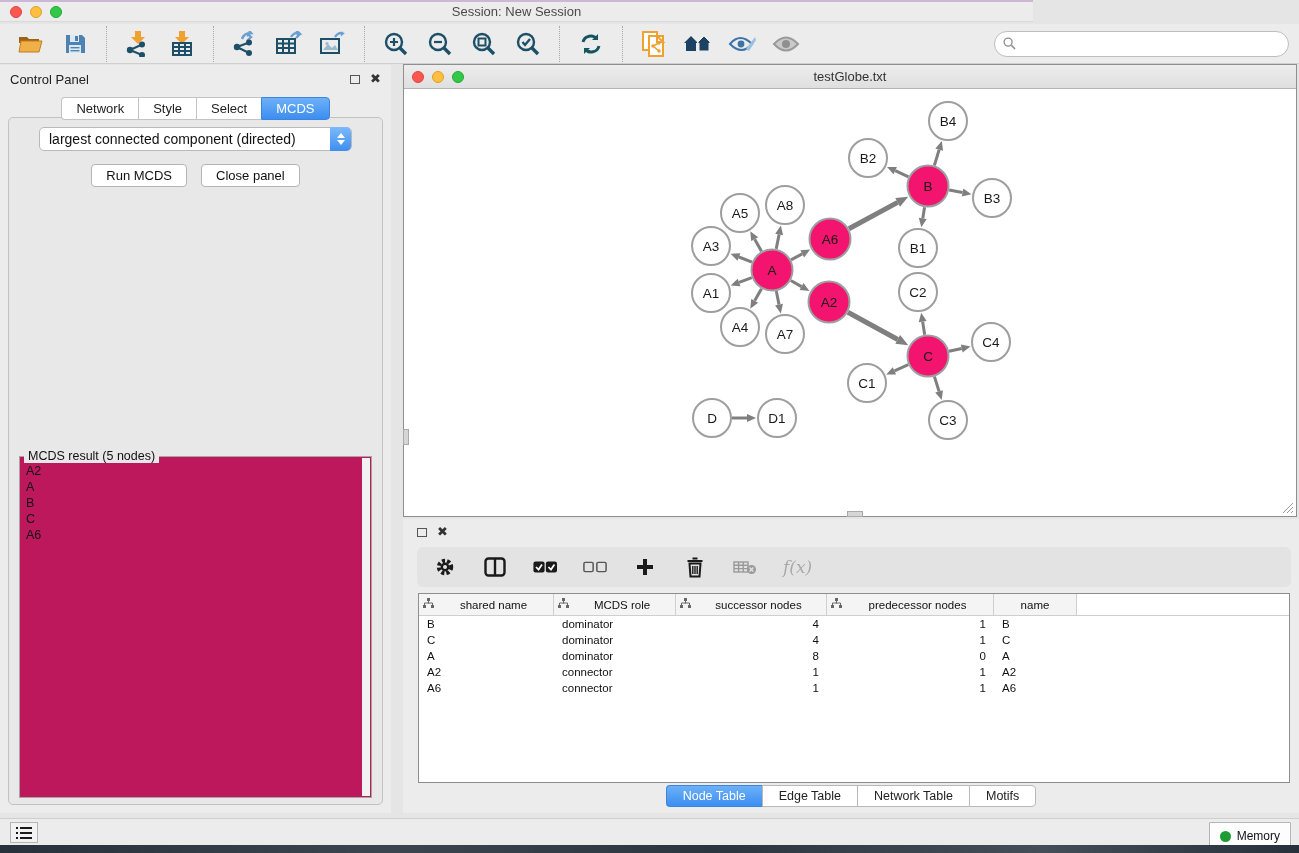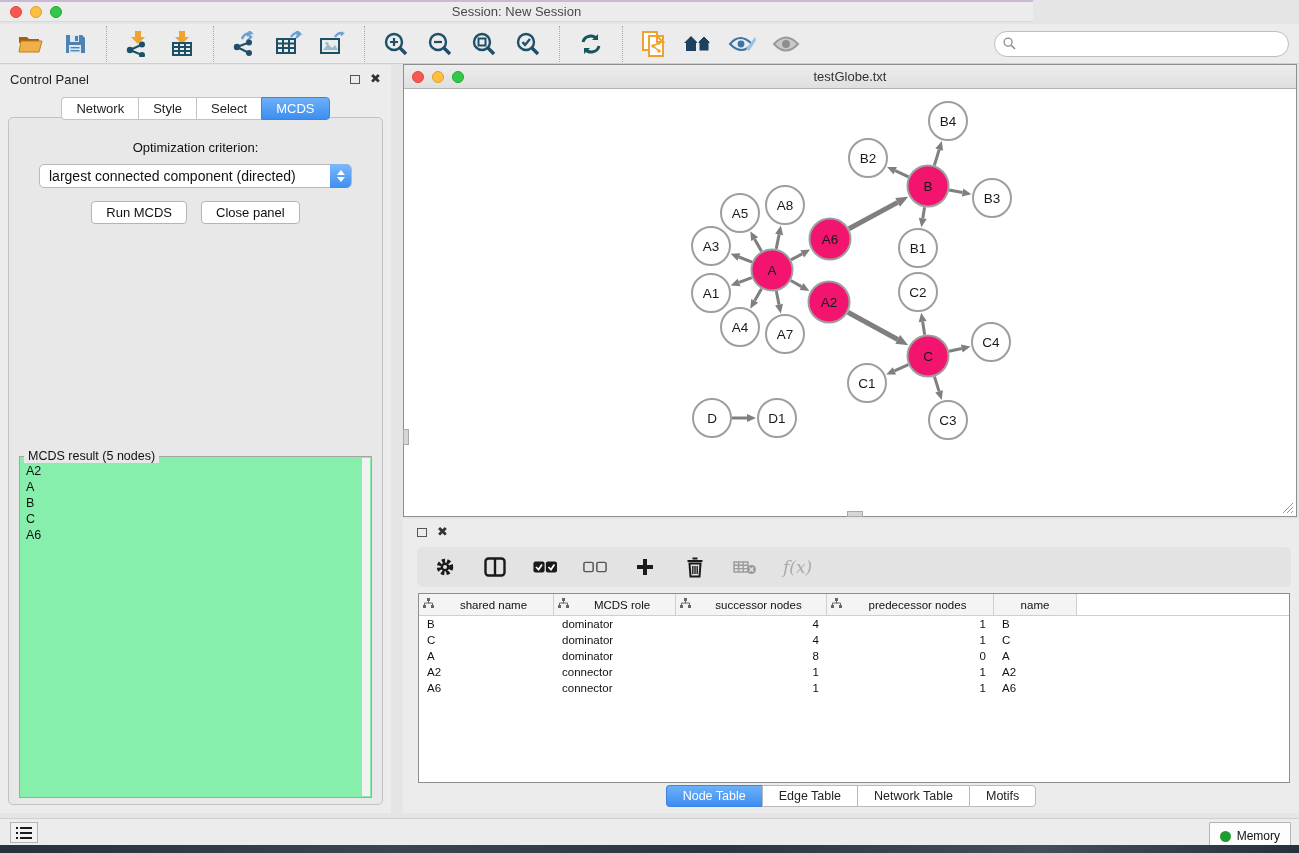--- a/index.html
+++ b/index.html
@@ -50,21 +50,21 @@
   .dd-stepper { position:absolute; right:0; top:-1px; width:21px; height:24px; border-radius:0 5px 5px 0;
     background:linear-gradient(#7db9fa,#3d8ef0); display:flex; flex-direction:column;
     align-items:center; justify-content:center; gap:2px; }
   .dd-stepper i { width:0; height:0; border-left:4px solid transparent; border-right:4px solid transparent; }
   .dd-up { border-bottom:5px solid #fff; }
   .dd-down { border-top:5px solid #fff; }
   .cp-buttons { display:flex; justify-content:center; gap:14px; margin-top:13px; }
   .btn { background:#fff; border:1px solid #b5b5b5; border-radius:4px; font-size:13px; color:#111;
     padding:3px 14px; min-width:94px; text-align:center; }
   .result-box { position:absolute; left:10px; right:10px; top:338px; bottom:6px;
-    border:1px solid #a5a5a5; background:#86efac; }
+    border:1px solid #a5a5a5; background:#be185d; }
   .result-title { position:absolute; top:-8px; left:4px; background:#e8e8e8; padding:0 4px;
     font-size:12.5px; color:#111; }
   .result-list { position:absolute; inset:4px 9px 2px 2px; font-size:12.5px; color:#111; line-height:16px; padding:2px 0 0 4px; }
   .result-scroll { position:absolute; top:1px; bottom:1px; right:1px; width:8px; background:#f2f2f2; }
 
   
   .net-window { position:absolute; left:403px; top:64px; width:894px; height:453px;
     background:#fff; border:1px solid #8e8e8e; }
   .net-titlebar { height:24px; background:linear-gradient(#ededed,#dfdfdf); border-bottom:1px solid #b4b4b4;
     display:flex; align-items:center; position:relative; }
@@ -287,21 +287,20 @@
       <span class="close-icon">✖</span>
     </span>
   </div>
   <div class="cp-tabs" id="cp-tabs">
       <div class="cp-tab">Network</div>
       <div class="cp-tab">Style</div>
       <div class="cp-tab">Select</div>
       <div class="cp-tab active">MCDS</div>
     </div>
   <div class="cp-body">
-    <div class="opt-label">Optimization criterion:</div>
     <div class="dropdown">
       <span>largest connected component (directed)</span>
       <span class="dd-stepper">
           <i class="dd-up"></i>
           <i class="dd-down"></i>
         </span>
     </div>
     <div class="cp-buttons">
       <span class="btn">Run MCDS</span>
       <span class="btn">Close panel</span>

